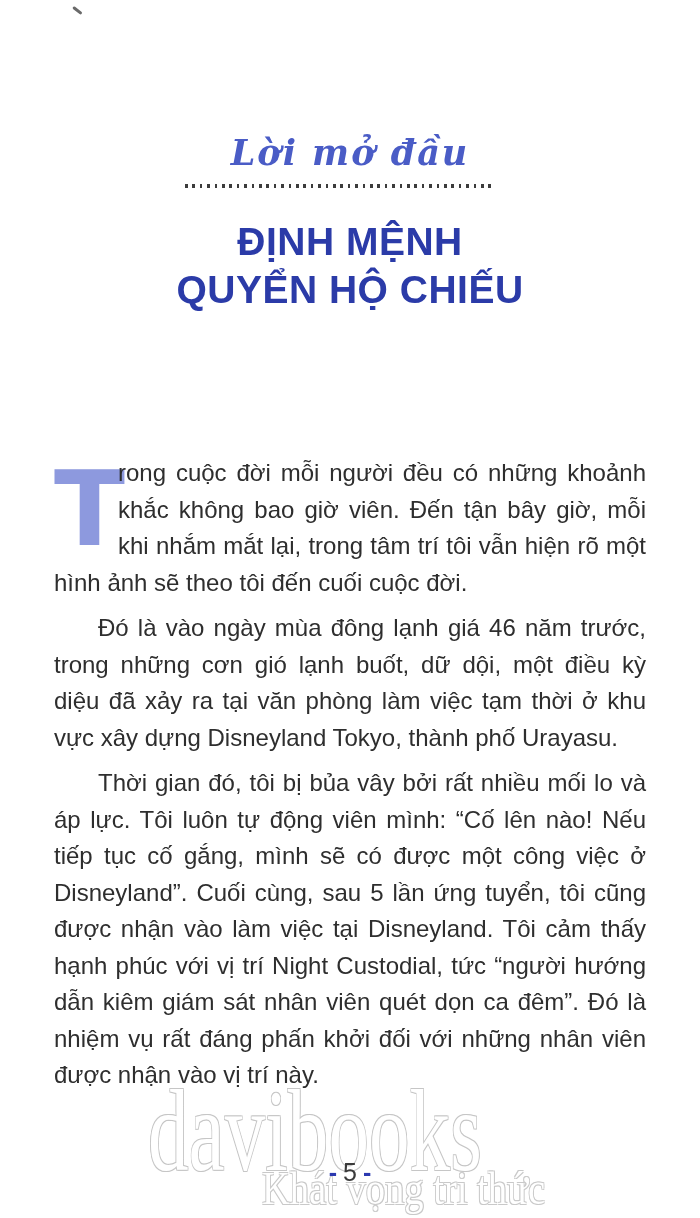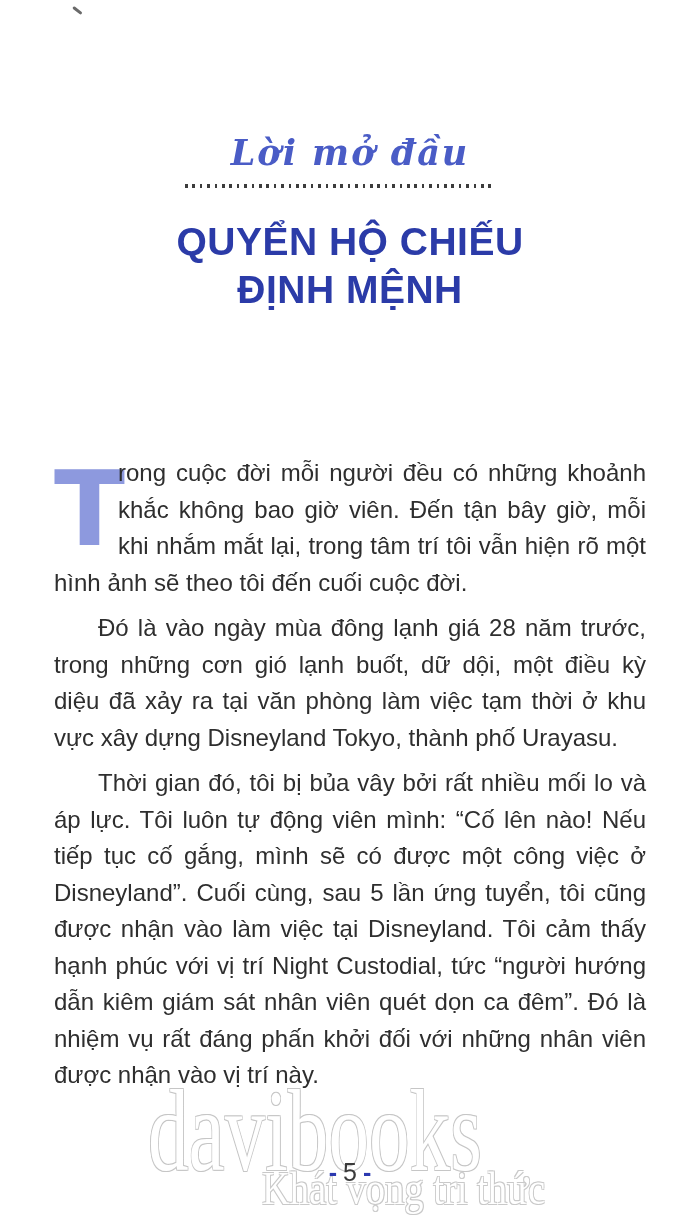--- a/index.html
+++ b/index.html
@@ -147,29 +147,29 @@
 
 <div class="page">
 
   <div class="speck"></div>
 
   <div class="section-label">Lời mở đầu</div>
 
   <div class="dotted-rule"></div>
 
   <div class="title">
+    <div>ĐỊNH MỆNH</div>
     <div>QUYỂN HỘ CHIẾU</div>
-    <div>ĐỊNH MỆNH</div>
   </div>
 
   <div class="body-text">
     <p>
       <span class="drop-cap">T</span><span>rong cuộc đời mỗi người đều có những khoảnh khắc không bao giờ viên. Đến tận bây giờ, mỗi khi nhắm mắt lại, trong tâm trí tôi vẫn hiện rõ một hình ảnh sẽ theo tôi đến cuối cuộc đời.</span>
     </p>
-    <p class="para-indent">Đó là vào ngày mùa đông lạnh giá 28 năm trước, trong những cơn gió lạnh buốt, dữ dội, một điều kỳ diệu đã xảy ra tại văn phòng làm việc tạm thời ở khu vực xây dựng Disneyland Tokyo, thành phố Urayasu.</p>
+    <p class="para-indent">Đó là vào ngày mùa đông lạnh giá 46 năm trước, trong những cơn gió lạnh buốt, dữ dội, một điều kỳ diệu đã xảy ra tại văn phòng làm việc tạm thời ở khu vực xây dựng Disneyland Tokyo, thành phố Urayasu.</p>
     <p class="para-indent">Thời gian đó, tôi bị bủa vây bởi rất nhiều mối lo và áp lực. Tôi luôn tự động viên mình: “Cố lên nào! Nếu tiếp tục cố gắng, mình sẽ có được một công việc ở Disneyland”. Cuối cùng, sau 5 lần ứng tuyển, tôi cũng được nhận vào làm việc tại Disneyland. Tôi cảm thấy hạnh phúc với vị trí Night Custodial, tức “người hướng dẫn kiêm giám sát nhân viên quét dọn ca đêm”. Đó là nhiệm vụ rất đáng phấn khởi đối với những nhân viên được nhận vào vị trí này.</p>
   </div>
 
   <div class="wm-brand">davibooks</div>
 
   <div class="wm-slogan">Khát vọng tri thức</div>
 
   <div class="page-number">
     <span class="dash">-</span><span class="num">5</span><span class="dash">-</span>
   </div>

